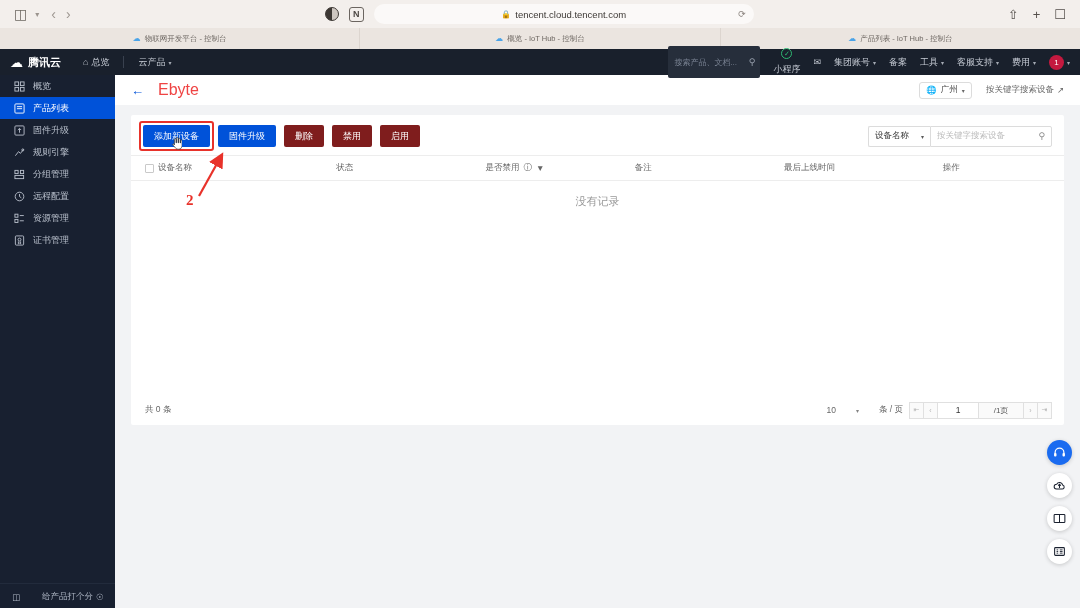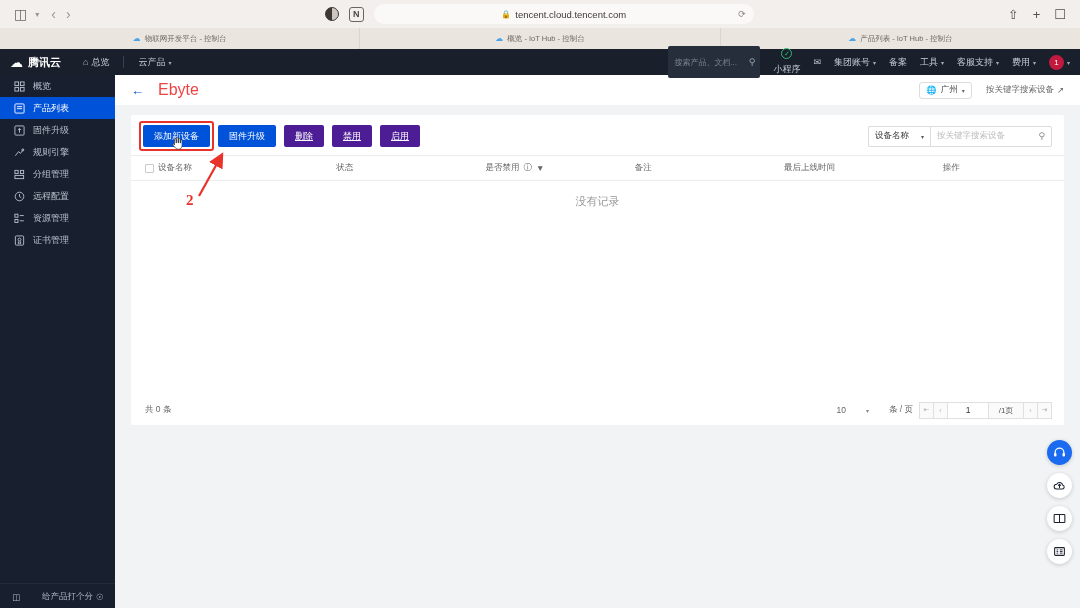--- a/index.html
+++ b/index.html
@@ -128,21 +128,21 @@
   .card {
     background: #fff; border-radius: 2px; height: 310px;
     display: flex; flex-direction: column; position: relative;
   }
   .toolbar { display: flex; align-items: center; padding: 10px 12px 8px 12px; gap: 8px; }
   .btn {
     height: 22px; border-radius: 2px; font-size: 9px;
     display: flex; align-items: center; justify-content: center;
     padding: 0 11px; color: #fff; background: #0052d9; white-space: nowrap;
   }
-  .btn.disabled { background: #4c1d95; text-decoration: underline; }
+  .btn.disabled { background: #7f1d1d; }
   .btn-primary-wrap { position: relative; }
   .btn-highlight {
     position: absolute; left: -4px; top: -4px; right: -4px; bottom: -4px;
     border: 2px solid #e8322a; border-radius: 3px; pointer-events: none;
   }
   .cursor-ico {
     position: absolute; left: 50%; top: 54%; width: 11px; height: 13px;
     transform: translate(-55%, 0); pointer-events: none;
   }
   .toolbar-right { margin-left: auto; display: flex; align-items: stretch; }
@@ -178,21 +178,21 @@
   .pg-btn {
     width: 15px; height: 17px; border: 1px solid #e0e0e0; background: #fafafa;
     display: flex; align-items: center; justify-content: center;
     font-size: 7px; color: #b5b5b5; margin-left: -1px;
   }
   .pg-input {
     width: 42px; height: 17px; border: 1px solid #e0e0e0; background: #fff;
     display: flex; align-items: center; justify-content: center;
     font-size: 8.5px; color: #333; margin-left: -1px;
   }
-  .pg-total { width: 36px; height: 17px; border: 1px solid #e0e0e0; background: #fafafa;
+  .pg-total { width: 46px; height: 17px; border: 1px solid #e0e0e0; background: #fafafa;
     display: flex; align-items: center; justify-content: center; font-size: 8px; color: #555; margin-left: -1px; }
 
   
   .annot { position: absolute; left: 0; top: 0; width: 100%; height: 100%; pointer-events: none; }
   .annot-num {
     position: absolute; left: 186px; top: 192px;
     color: #e8322a; font-size: 15px; font-weight: bold;
     font-family: "Liberation Serif", serif;
   }
 

